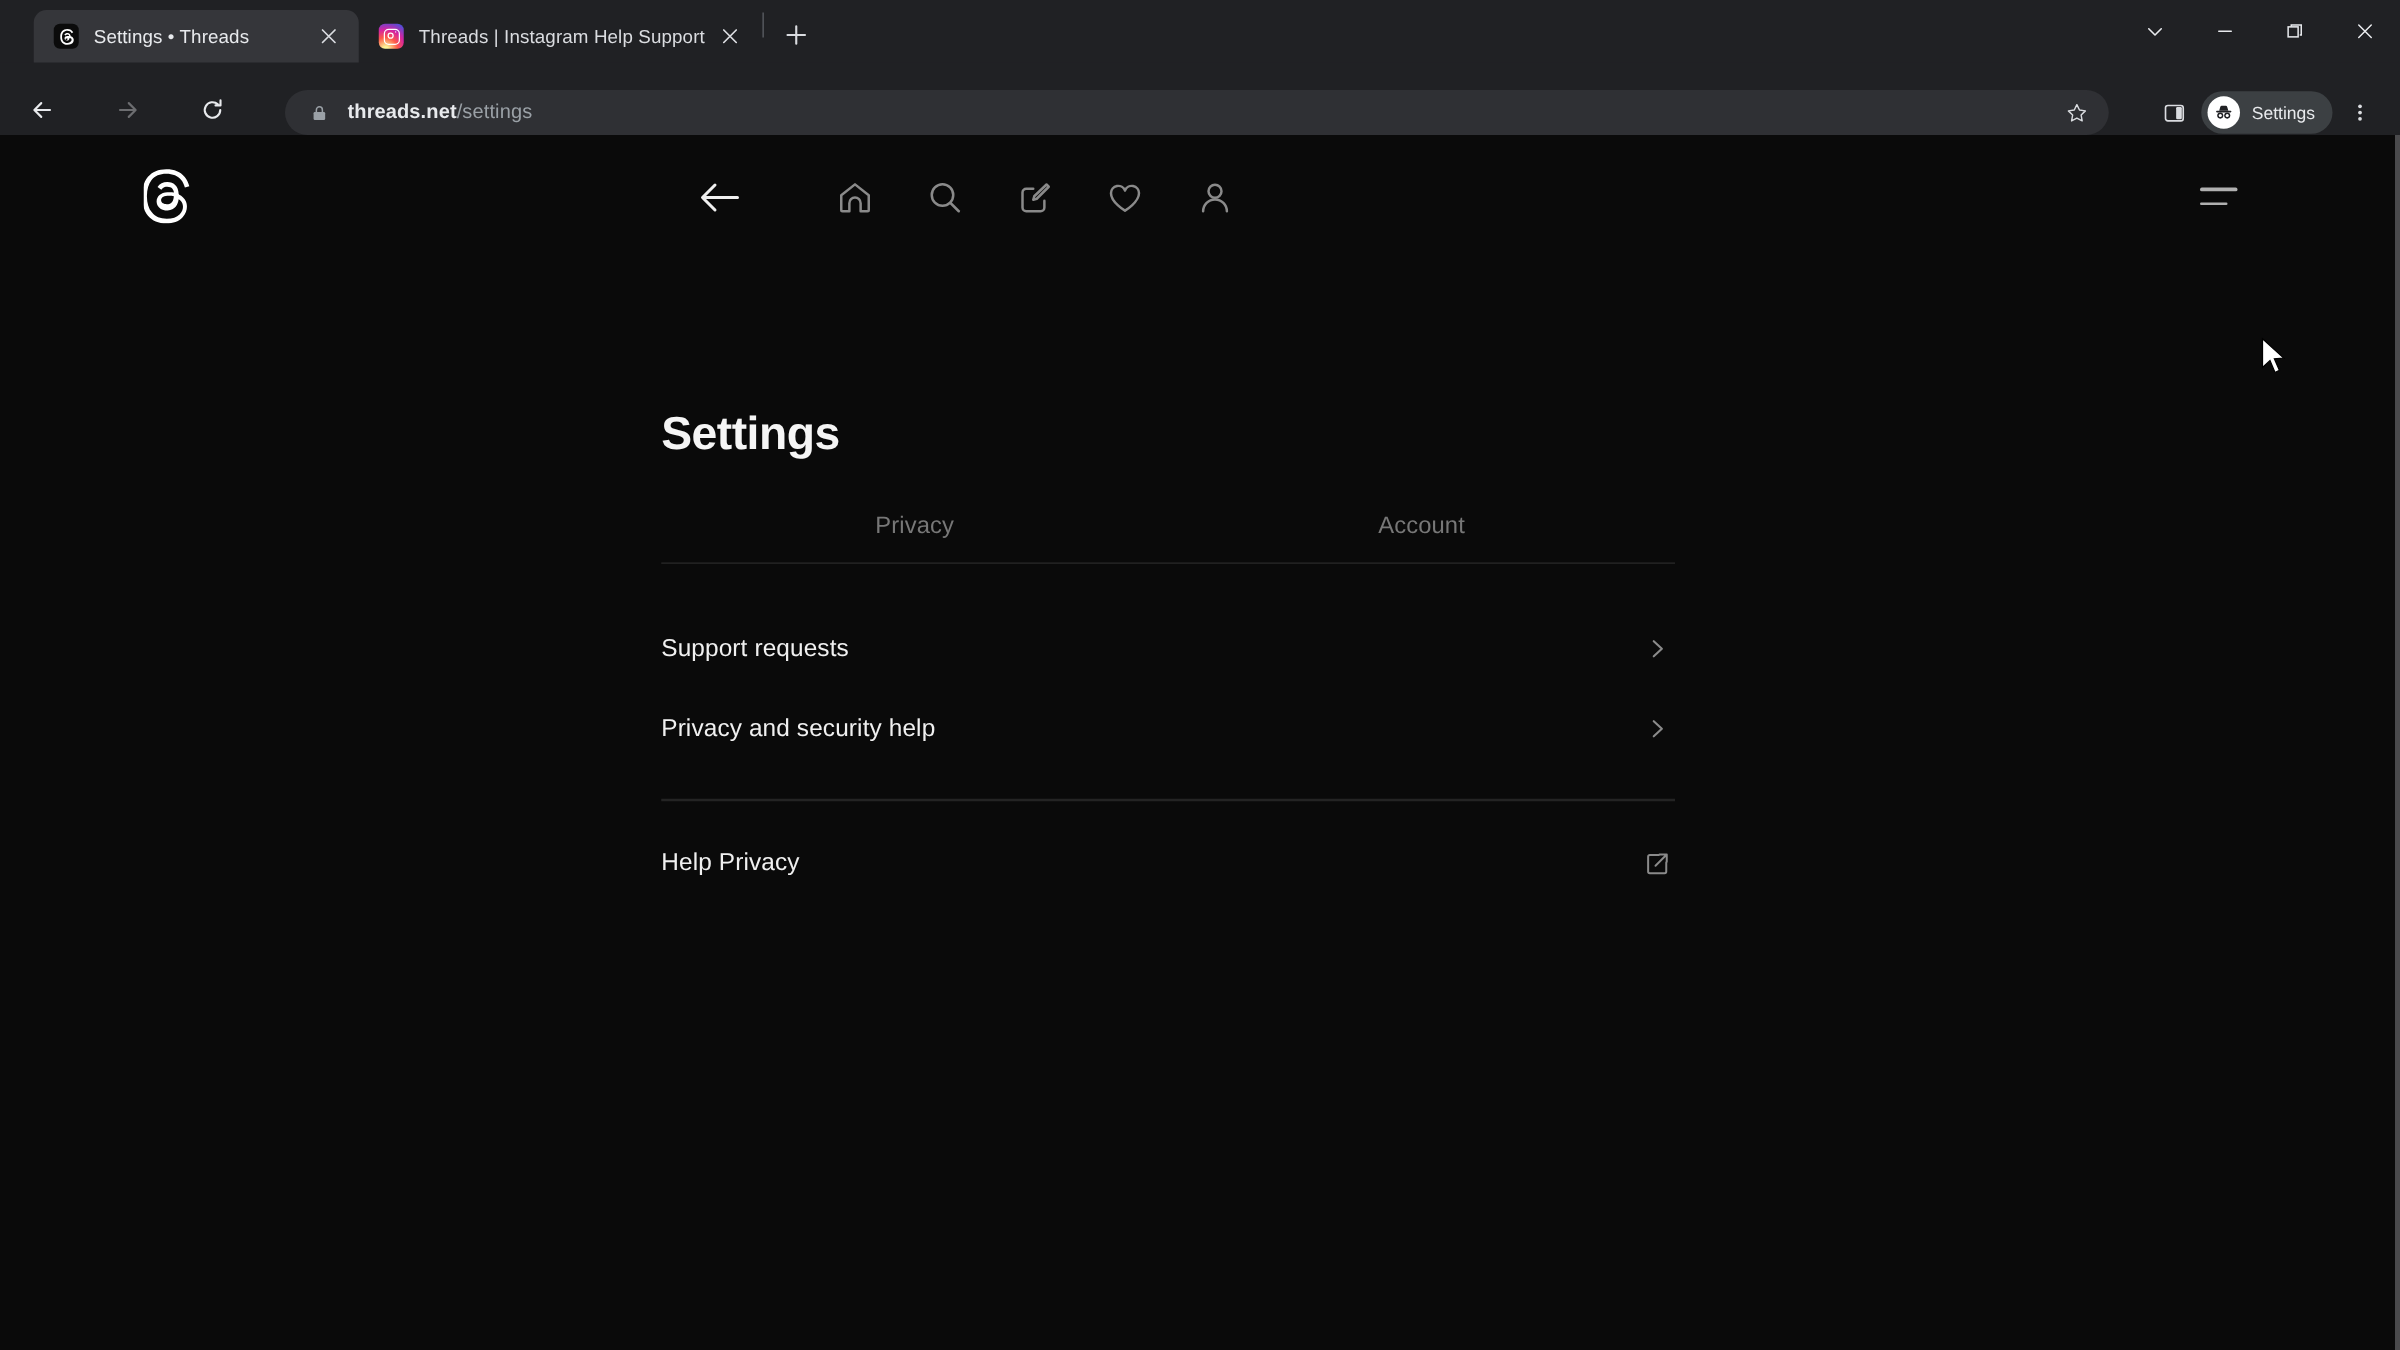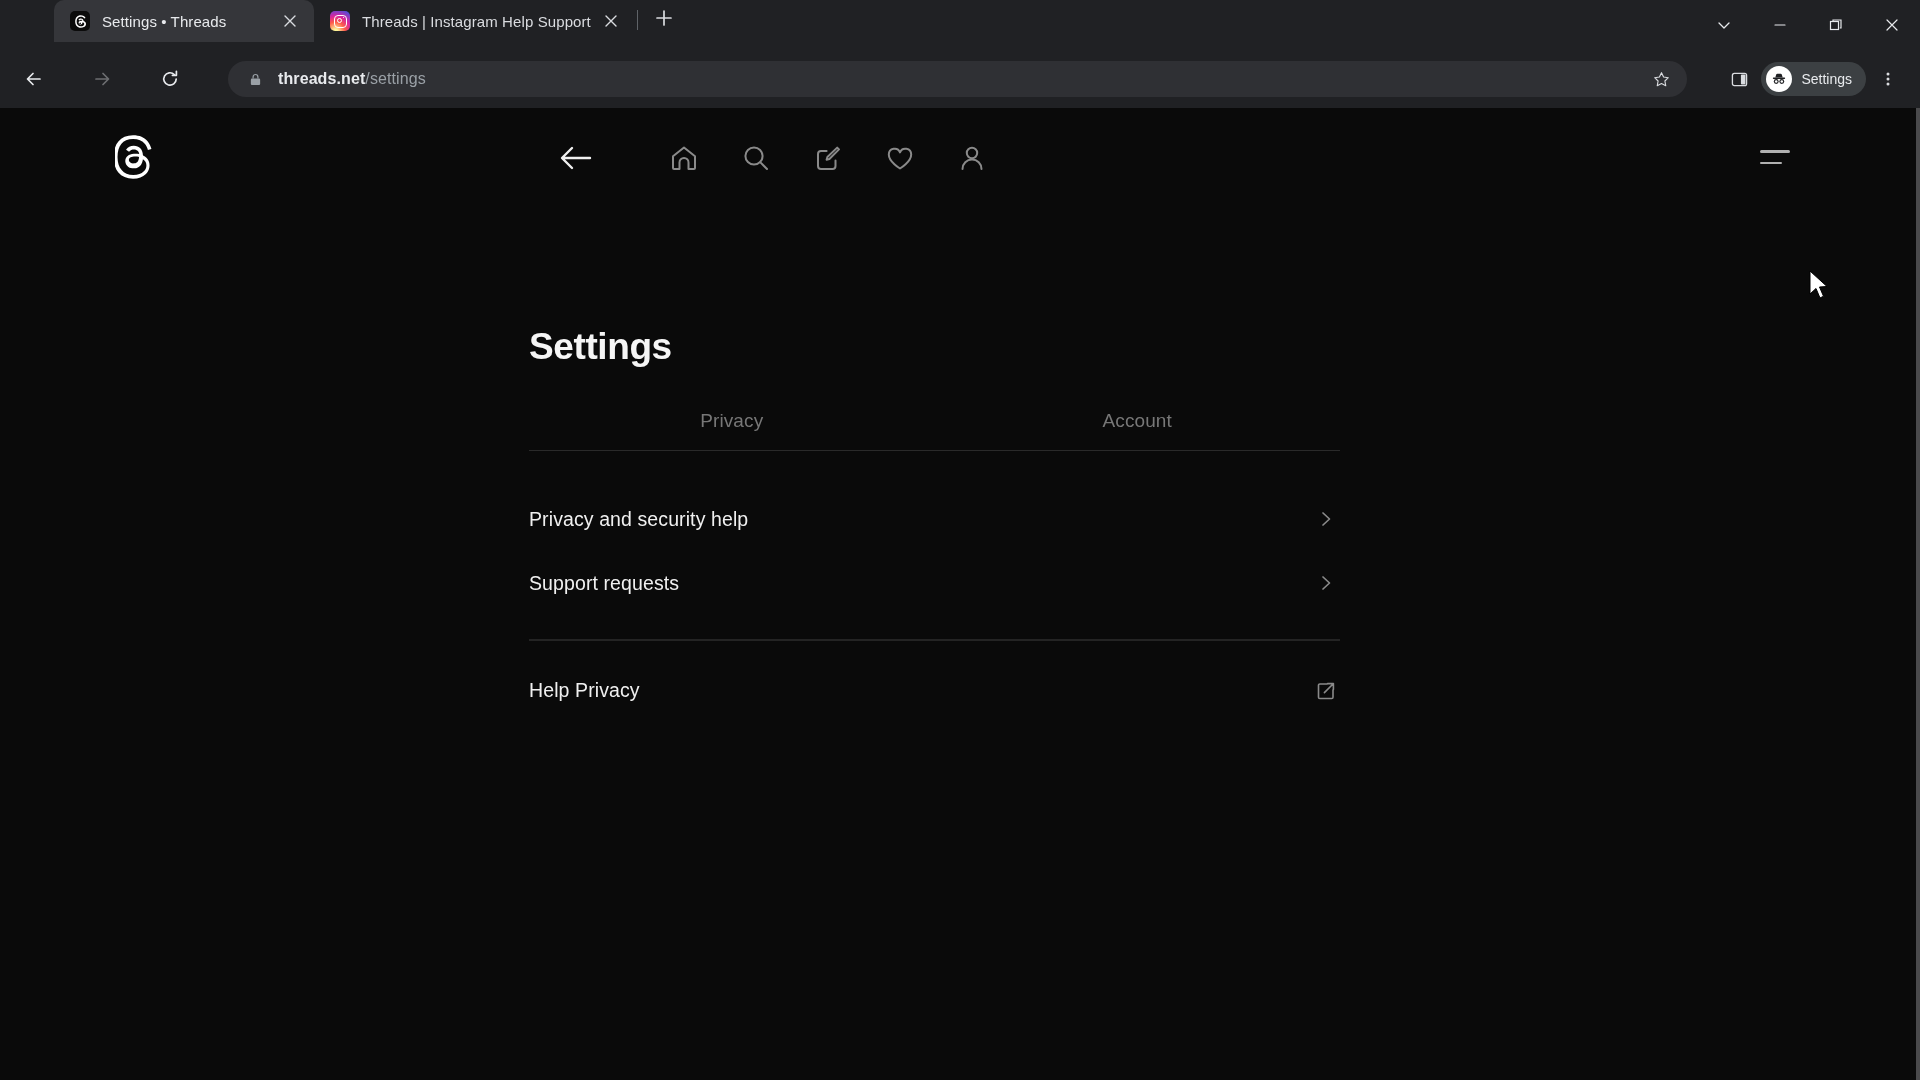--- a/index.html
+++ b/index.html
@@ -21,24 +21,24 @@
     background: #202124;
     display: flex;
     flex-direction: column;
   }
 
   
   .tab-strip {
     height: 50px;
     background: #202124;
     display: flex;
-    padding-left: 14px;
+    align-items: flex-end;
+    padding-left: 27px;
     position: relative;
     flex: 0 0 50px;
-    margin-left: 40px;
   }
 
   .tab {
     height: 42px;
     display: flex;
     align-items: center;
     border-radius: 10px 10px 0 0;
     padding: 0 12px 0 16px;
     min-width: 260px;
     max-width: 340px;
@@ -134,21 +134,21 @@
     display: flex; align-items: center; justify-content: center;
     cursor: pointer;
   }
   .win-btn svg { width: 16px; height: 16px; }
 
   
   .toolbar {
     height: 58px;
     background: #202124;
     display: flex;
-    align-items: center;
+    align-items: flex-end;
     padding: 0 14px;
     flex: 0 0 58px;
     gap: 24px;
   }
   .nav-btn {
     width: 40px; height: 40px;
     margin-right: 4px;
     display: flex; align-items: center; justify-content: center;
     border-radius: 50%;
     cursor: pointer;
@@ -589,30 +589,30 @@
       <div class="page-title">Settings</div>
 
       <div class="tabs-row">
         <div class="tab-item">Privacy</div>
         <div class="tab-item">Account</div>
       </div>
 
       <div class="list-group">
 
         <div class="list-row">
-          <span class="list-label">Privacy and security help</span>
+          <span class="list-label">Support requests</span>
           <span class="row-chevron">
             <svg viewBox="0 0 16 20">
                 <path d="M5 4 L11.5 10 L5 16" stroke="#8a8a8a" stroke-width="1.7" fill="none" stroke-linecap="round" stroke-linejoin="round"></path>
               </svg>
           </span>
         </div>
 
         <div class="list-row">
-          <span class="list-label">Support requests</span>
+          <span class="list-label">Privacy and security help</span>
           <span class="row-chevron">
             <svg viewBox="0 0 16 20">
                 <path d="M5 4 L11.5 10 L5 16" stroke="#8a8a8a" stroke-width="1.7" fill="none" stroke-linecap="round" stroke-linejoin="round"></path>
               </svg>
           </span>
         </div>
 
         <div class="divider"></div>
 
         <div class="list-row">

